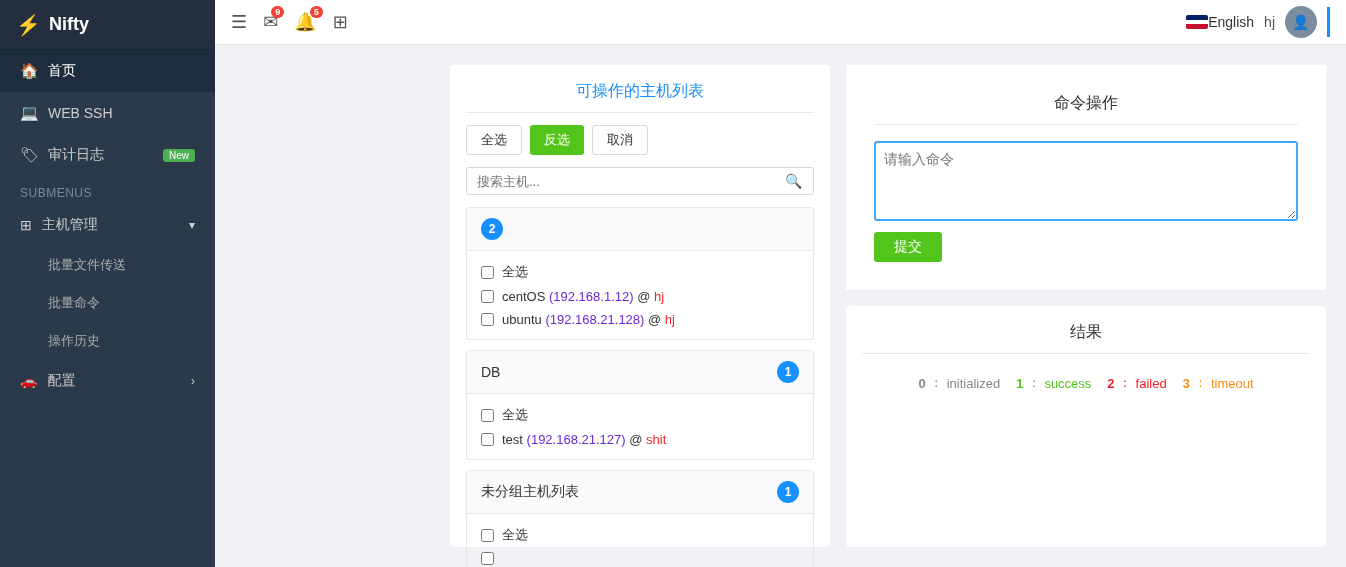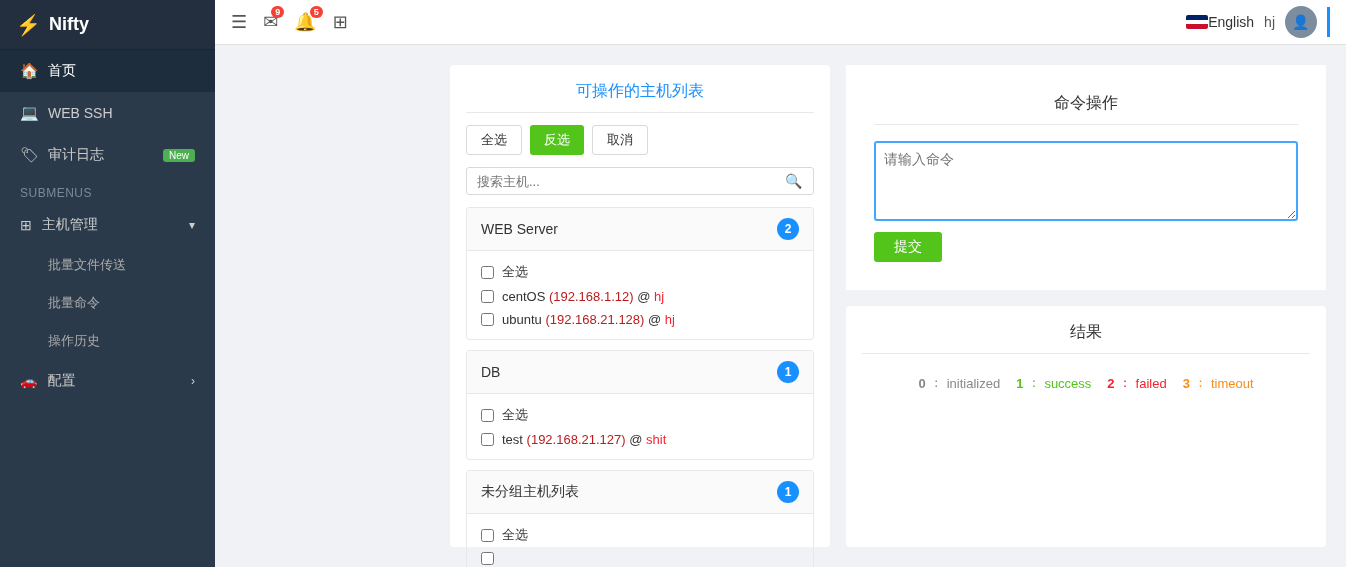--- a/index.html
+++ b/index.html
@@ -56,21 +56,21 @@
 
     
     .group-section { margin-bottom: 10px; border: 1px solid #e8e8e8; border-radius: 3px; overflow: hidden; }
     .group-header { display: flex; align-items: center; padding: 10px 14px; background: #fafafa; border-bottom: 1px solid #e8e8e8; }
     .group-name { flex: 1; font-size: 14px; color: #333; }
     .group-count { background: #1890ff; color: #fff; border-radius: 50%; width: 22px; height: 22px; display: flex; align-items: center; justify-content: center; font-size: 12px; font-weight: bold; }
     .group-body { padding: 8px 14px; }
     .host-item { display: flex; align-items: center; padding: 4px 0; gap: 8px; }
     .host-item input[type="checkbox"] { cursor: pointer; }
     .host-name { font-size: 13px; color: #333; }
-    .host-name .ip { color: #b91c1c; }
+    .host-name .ip { color: #6d28d9; }
     .host-name .user { color: #f5222d; }
 
     
     .command-panel { background: #fff; border-radius: 0; padding: 28px; }
     .command-panel .panel-title { text-align: center; color: #333; margin-bottom: 16px; }
     .command-textarea { width: 100%; height: 80px; border: 2px solid #40a9ff; border-radius: 3px; padding: 8px; font-size: 14px; outline: none; resize: vertical; font-family: inherit; color: #15803d; }
     .command-submit-row { display: flex; margin-top: 8px; }
 
     
     .result-panel { background: #fff; border-radius: 4px; padding: 16px; flex: 1; }
@@ -171,21 +171,20 @@
       <button class="btn btn-green" style="background:#52c41a;color:#fff;">反选</button>
       <button class="btn btn-default">取消</button>
     </div>
     <div class="search-box">
       <input type="text" placeholder="搜索主机..." style="">
       <span class="search-icon">🔍</span>
     </div>
 
     <div class="group-section">
       <div class="group-header">
-        <span class="group-name">WEB Server</span>
         <span class="group-count">2</span>
       </div>
       <div class="group-body">
         <div class="host-item">
           <input type="checkbox" style="">
           <span class="host-name">全选</span>
         </div>
         <div class="host-item">
           <input type="checkbox" style="">
           <span class="host-name">centOS <span class="ip">(192.168.1.12)</span> @ <span class="user">hj</span></span>

